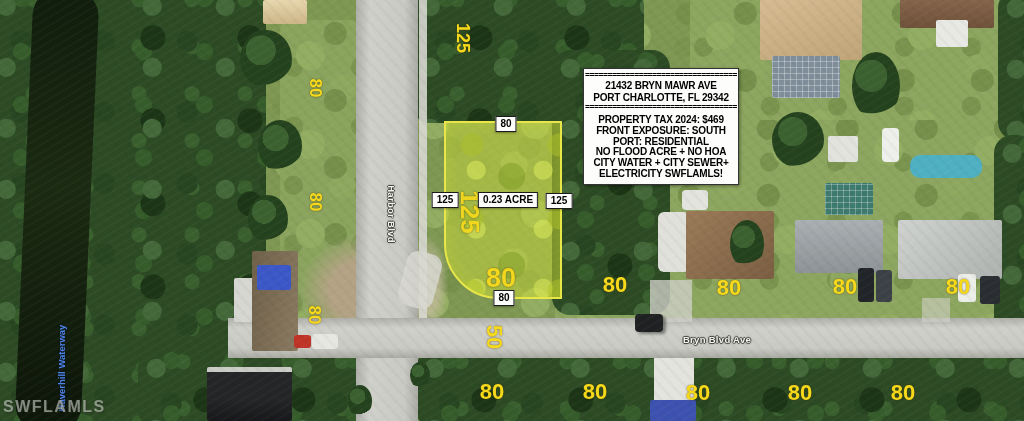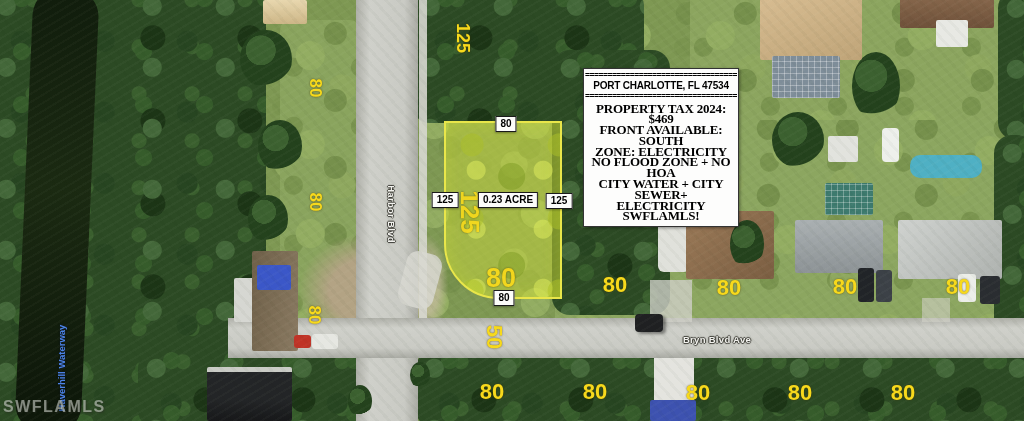--- a/index.html
+++ b/index.html
@@ -69,21 +69,21 @@
     background:#fcfcfa; border:1px solid #1a1a1a; color:#000;
     font-weight:700; font-size:10px; line-height:1; padding:2px 4px;
     white-space:nowrap; box-shadow:0 1px 2px rgba(0,0,0,.35); }
   .infobox { position:absolute; left:583px; top:68px; width:156px; z-index:23;
     background:#fdfdfc; border:1px solid #333; text-align:center; color:#000;
     padding:2px 1px 4px; box-shadow:1px 1px 3px rgba(0,0,0,.4); }
   .infobox .sep { font-size:8.5px; font-weight:700; line-height:9px;
     letter-spacing:-.5px; white-space:nowrap; overflow:hidden; }
   .infobox .addr { font-size:10px; font-weight:700; line-height:11.5px; letter-spacing:-.2px; }
   .infobox .gap { height:3px; }
-  .infobox .detail { font-size:13px; font-weight:700; line-height:10.8px; letter-spacing:-.2px;font-family:Liberation Serif, serif; }
+  .infobox .detail { font-size:10px; font-weight:700; line-height:10.8px; letter-spacing:-.2px; }
   .streetlabel { position:absolute; z-index:21; color:#f2f2ee; font-weight:700;
     font-size:9.5px; letter-spacing:.3px; white-space:nowrap; line-height:1;
     transform:translate(-50%,-50%);
     text-shadow:0 1px 1px #3a3a33, 0 -1px 1px #3a3a33, 1px 0 1px #3a3a33, -1px 0 1px #3a3a33; }
   .streetlabel.v { transform:translate(-50%,-50%) rotate(90deg); }
   .waterway-label { position:absolute; z-index:21; left:62px; top:368px;
     color:#4d84e8; font-weight:700; font-size:9.5px; white-space:nowrap; line-height:1;
     transform:translate(-50%,-50%) rotate(-90deg);
     text-shadow:0 0 2px rgba(10,20,50,.85); }
   .watermark { position:absolute; z-index:24; left:3px; top:398px;
@@ -186,27 +186,28 @@
   <span class="ydim" style="left:903px;top:393px;font-size:22px">80</span>
 
   <span class="dimbox" style="left:506px;top:124px">80</span>
   <span class="dimbox" style="left:445px;top:200px">125</span>
   <span class="dimbox" style="left:559px;top:201px">125</span>
   <span class="dimbox" style="left:508px;top:200px">0.23 ACRE</span>
   <span class="dimbox" style="left:504px;top:298px">80</span>
 
   <div class="infobox">
     <div class="sep">==================================</div>
-    <div class="addr">PORT CHARLOTTE, FL 47534</div>
+    <div class="addr">21432 BRYN MAWR AVE</div>
+    <div class="addr">PORT CHARLOTTE, FL 29342</div>
     <div class="sep">==================================</div>
     <div class="gap"></div>
     <div class="detail">PROPERTY TAX 2024: $469</div>
-    <div class="detail">FRONT AVAILABLE: SOUTH</div>
-    <div class="detail">ZONE: ELECTRICITY</div>
-    <div class="detail">NO FLOOD ZONE + NO HOA</div>
+    <div class="detail">FRONT EXPOSURE: SOUTH</div>
+    <div class="detail">PORT: RESIDENTIAL</div>
+    <div class="detail">NO FLOOD ACRE + NO HOA</div>
     <div class="detail">CITY WATER + CITY SEWER+</div>
     <div class="detail">ELECTRICITY SWFLAMLS!</div>
   </div>
 
   <span class="streetlabel v" style="left:391px;top:214px">Harbor Blvd</span>
   <span class="streetlabel" style="left:717px;top:340px">Bryn Blvd Ave</span>
   <span class="waterway-label">Haverhill Waterway</span>
   <span class="watermark">SWFLAMLS</span>
 
 </div>

